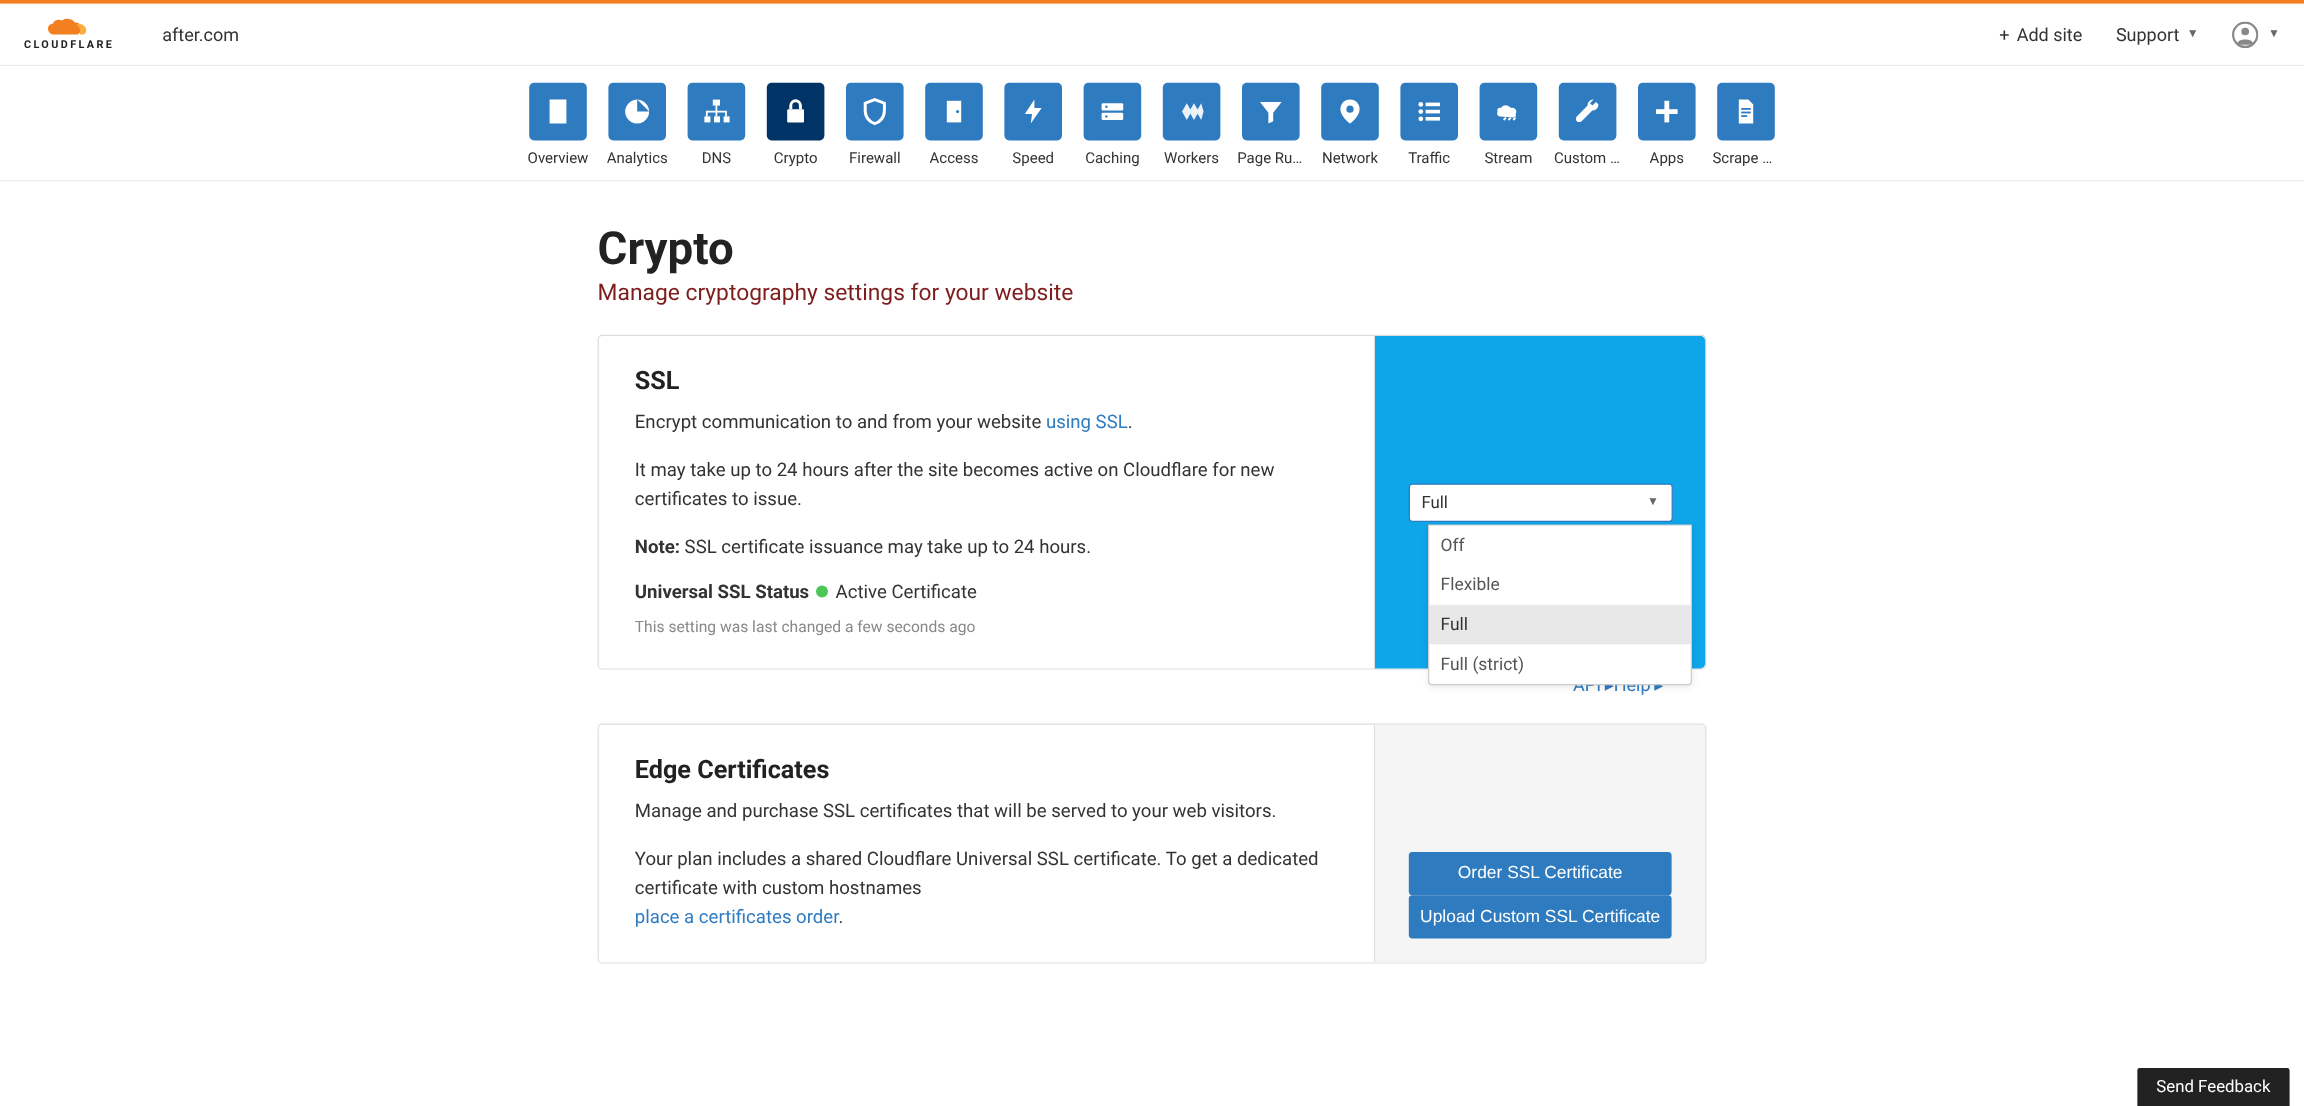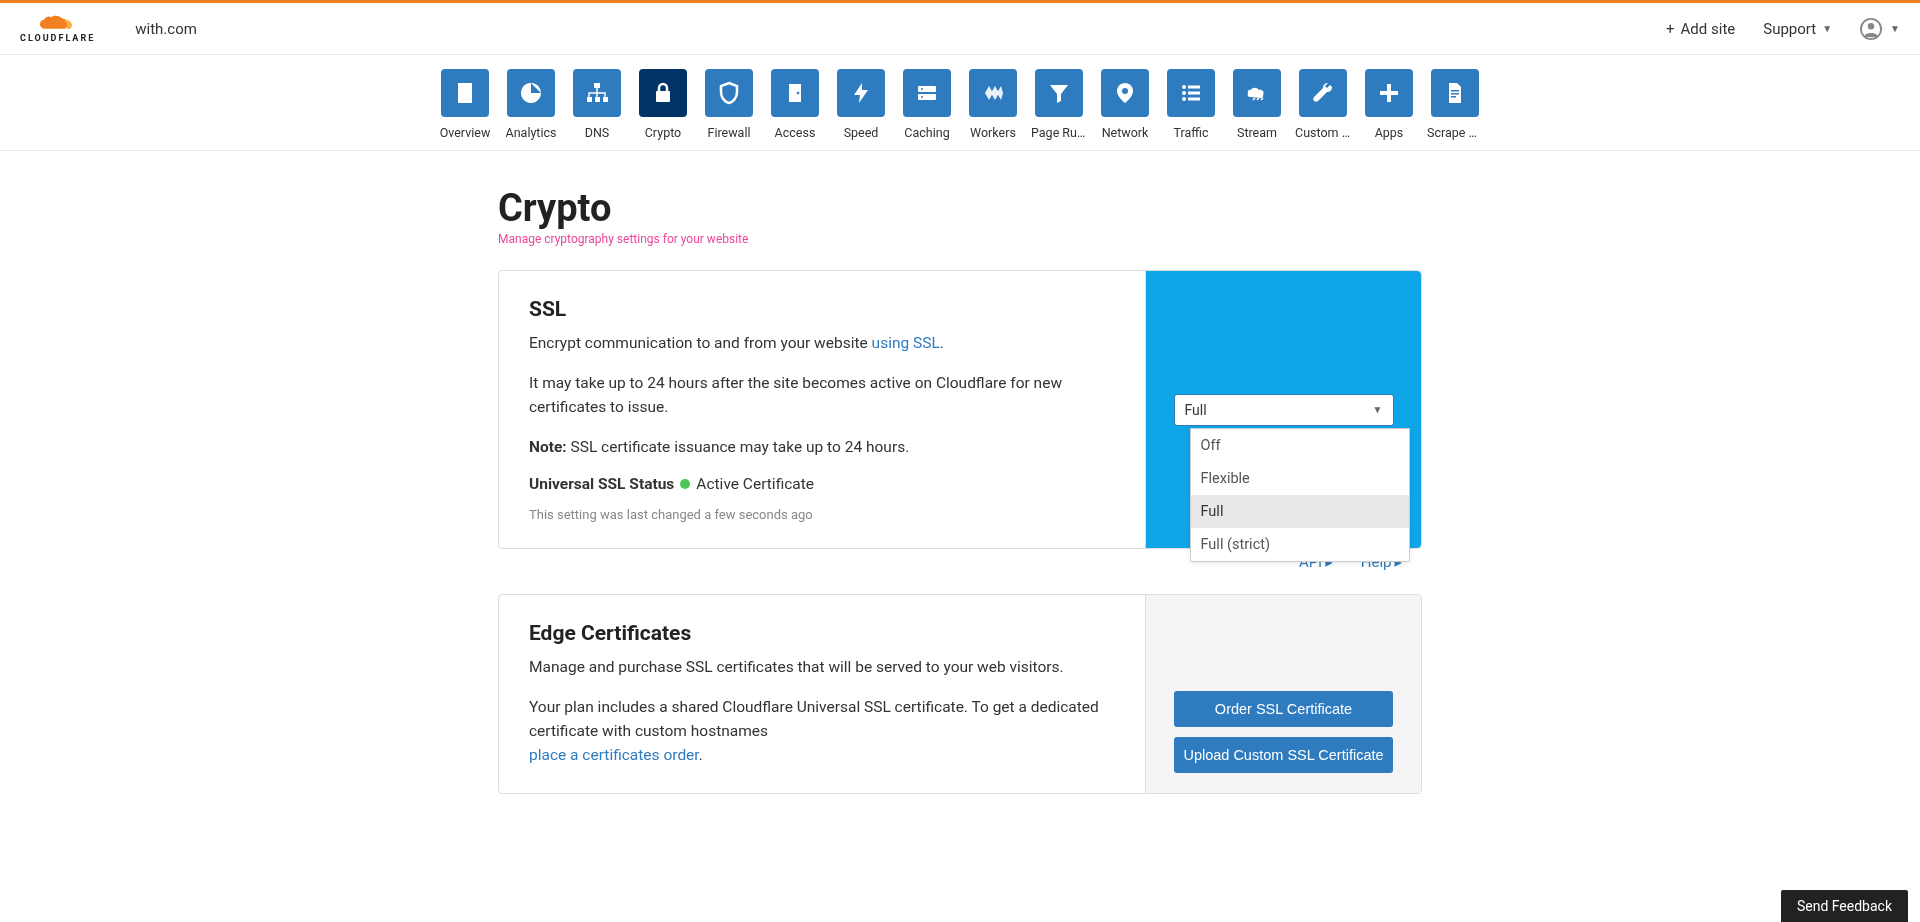--- a/index.html
+++ b/index.html
@@ -19,43 +19,43 @@
     .caret { font-size: 10px; color: #666; }
     
     .nav-tabs { display: flex; justify-content: center; gap: 10px; padding: 14px 0 10px 0; border-bottom: 1px solid #eaeaea; }
     .nav-tab { display: flex; flex-direction: column; align-items: center; width: 56px; cursor: pointer; }
     .nav-tab-icon { width: 48px; height: 48px; background: #2f7bbf; border-radius: 4px; display: flex; align-items: center; justify-content: center; color: #fff; }
     .nav-tab.active .nav-tab-icon { background: #003366; }
     .nav-tab-label { margin-top: 8px; font-size: 12.5px; color: #333; white-space: nowrap; overflow: hidden; text-overflow: ellipsis; max-width: 56px; text-align: center; }
     
     .content { max-width: 924px; margin: 0 auto; padding: 35px 0 60px 0; }
     .page-title { font-size: 38px; font-weight: 700; color: #222; margin-bottom: 2px; }
-    .page-subtitle { font-size: 12px; color: #ec4899; margin-bottom: 24px; }
+    .page-subtitle { font-size: 19px; color: #7f1d1d; margin-bottom: 24px; }
     
     .card { border: 1px solid #ddd; border-radius: 4px; display: flex; margin-bottom: 20px; position: relative; }
     .card-left { flex: 1; padding: 26px 30px; }
     .card-right { width: 276px; background: #0ea5e9; border-left: 1px solid #ddd; display: flex; flex-direction: column; align-items: center; justify-content: center; padding: 20px; border-radius: 0 4px 4px 0; }
-    .card-right-edge { width: 276px; background: #f5f5f5; border-left: 1px solid #ddd; display: flex; flex-direction: column; align-items: center; justify-content: flex-end; padding: 20px 28px; border-radius: 0 4px 4px 0; gap: 10px;}
+    .card-right-edge { width: 276px; background: #f5f5f5; border-left: 1px solid #ddd; display: flex; flex-direction: column; align-items: center; justify-content: flex-end; padding: 20px 28px; border-radius: 0 4px 4px 0; gap: 0;}
     .card-title { font-size: 21px; font-weight: 700; color: #222; margin-bottom: 10px; }
     .card-text { font-size: 15.5px; color: #333; line-height: 1.55; margin-bottom: 16px; }
     .card-text:last-child { margin-bottom: 0; }
     .card-text a, .link { color: #2f7bbf; text-decoration: none; }
     .note-label { font-weight: 700; }
     .status-line { font-size: 15.5px; margin-bottom: 14px; display: flex; align-items: center; gap: 6px;}
     .status-dot { width: 10px; height: 10px; background: #4bc758; border-radius: 50%; display: inline-block;}
     .timestamp { font-size: 13px; color: #888; }
     
     .dropdown-wrap { position: relative; width: 220px;}
     .dropdown-select { width: 100%; height: 32px; border: 1px solid #2f7bbf; border-radius: 3px; background: #fff; padding: 0 10px; display: flex; align-items: center; justify-content: space-between; font-size: 14px; cursor: pointer; color: #333;}
     .dropdown-arrow { font-size: 10px; color: #666; }
     .dropdown-menu { position: absolute; top: 34px; left: 16px; width: 100%; background: #fff; border: 1px solid #ccc; border-radius: 0 0 3px 3px; z-index: 10; box-shadow: 0 2px 6px rgba(0,0,0,0.08);}
     .dropdown-item { padding: 8px 10px; font-size: 14.5px; color: #555; cursor: pointer;}
     .dropdown-item.selected { background: #e8e8e8; color: #333;}
     
-    .card-footer-links { position: absolute; right: 20px; bottom: -22px; display: flex; gap: 28px; font-size: 15px;}
+    .card-footer-links { position: absolute; right: 36px; bottom: -22px; display: flex; font-size: 15px;}
     .card-footer-links span { color: #2f7bbf; cursor: pointer; display: flex; align-items: center; gap: 3px;}
     .card-block { position: relative; margin-bottom: 45px;}
     
     .btn { width: 100%; height: 36px; border: none; border-radius: 3px; background: #2f7bbf; color: #fff; font-size: 14.5px; cursor: pointer; }
     
     .feedback-tab { position: fixed; bottom: 0; right: 12px; background: #222; color: #fff; padding: 8px 16px; font-size: 14px; cursor: pointer; border-radius: 2px 2px 0 0; margin-left: 16px;}
     
     .cursor-arrow { position: absolute; pointer-events: none; }
     
     .svg-icon { width: 24px; height: 24px; fill: currentColor; }
@@ -67,21 +67,21 @@
 
 <div class="header">
   <div class="logo-wrap">
     <div class="cf-logo">
       <svg class="cf-cloud" viewBox="0 0 60 26">
         <path fill="#f38020" d="M40 20 L12 20 C6 20 4 16 4 13 C4 9 7 7 10 7 C11 3 16 1 21 3 C24 0 32 0 36 5 C42 5 46 10 44 16 Z"></path>
         <path fill="#fbad41" d="M46 20 L42 20 C44 14 42 10 38 8 C42 6 50 8 50 15 C50 18 48 20 46 20 Z"></path>
       </svg>
       <span>CLOUDFLARE</span>
     </div>
-    <span class="domain-name">with.com</span>
+    <span class="domain-name">after.com</span>
   </div>
   <div class="header-right">
     <div class="add-site">
       <span>+</span>
       <span>Add site</span>
     </div>
     <div class="support">
       <span>Support</span>
       <span class="caret">▼</span>
     </div>

